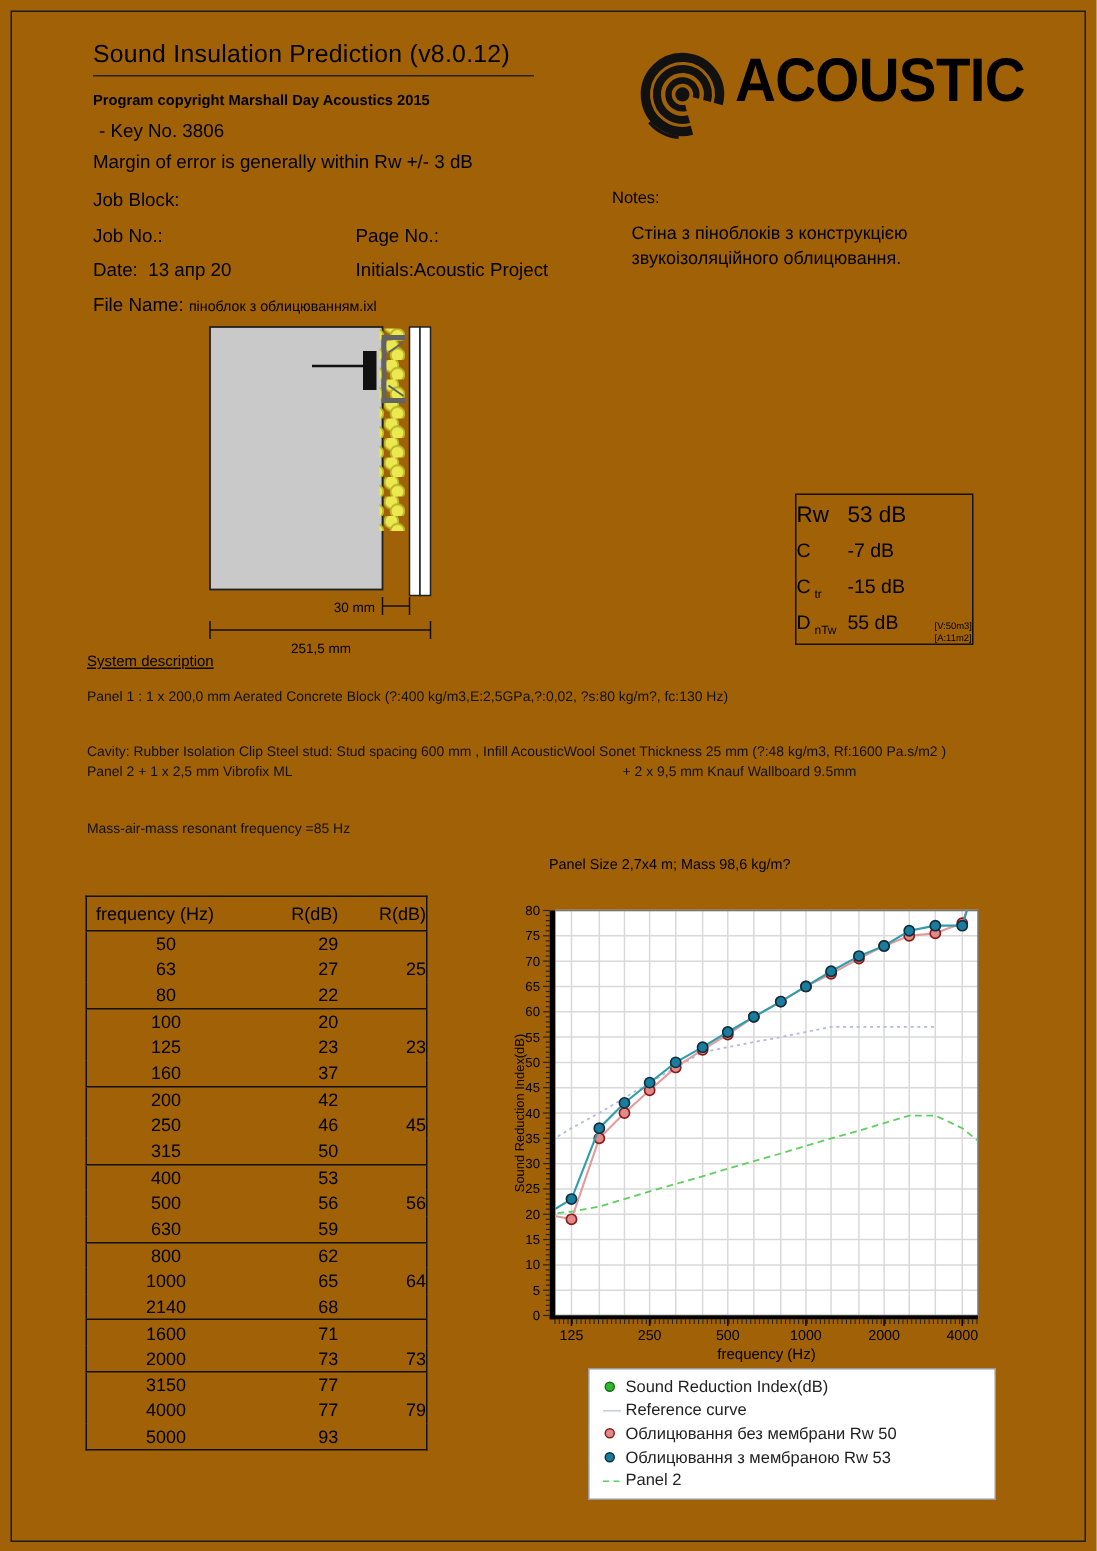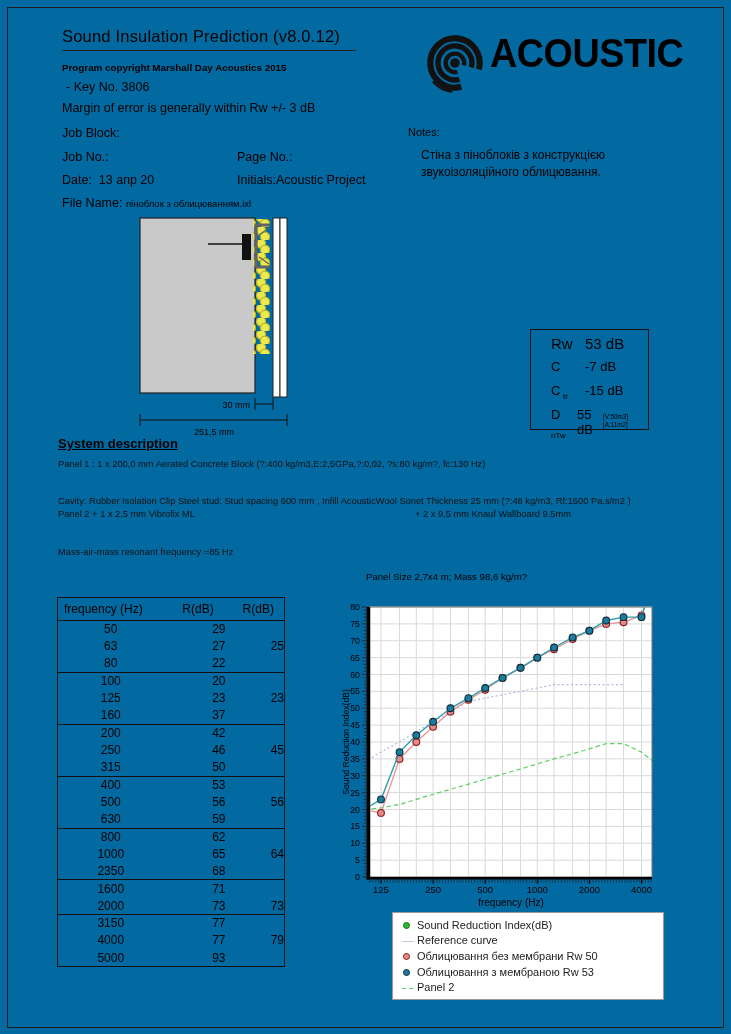--- a/index.html
+++ b/index.html
@@ -1,40 +1,40 @@
 <!DOCTYPE html>
 <html><head>
 <meta charset="utf-8">
 <style>
 *{margin:0;padding:0;box-sizing:border-box}
 body{font-family:"Liberation Sans",sans-serif;background:#fff;color:#000}
-.page{position:relative;width:731px;height:1034px;background:#0369a1;overflow:hidden}
+.page{position:relative;width:731px;height:1034px;background:#a16207;overflow:hidden}
 .abs{position:absolute}
 .frame{position:absolute;left:7px;top:7px;right:7px;bottom:6px;border:1.5px solid #1b1b1b}
 .title{left:62px;top:27px;font-size:16.5px;letter-spacing:.2px;border-bottom:1.2px solid #222;padding:0 16px 4px 0}
 .copyright{left:62px;top:62px;font-size:9.8px;font-weight:bold}
 .keyno{left:66px;top:80px;font-size:12.5px}
 .marginnote{left:62px;top:101px;font-size:12.5px}
 .logo{left:424px;top:30px;width:292px;height:78px}
 .logo-text{position:absolute;left:66px;top:0;font-size:41px;font-weight:800;letter-spacing:-.5px;transform:scaleX(.92);transform-origin:left}
 .logo-sub{position:absolute;left:69px;top:48px;font-size:14px;font-weight:600;letter-spacing:7.4px;white-space:nowrap}
 .lbl{font-size:12.5px}
 .small-val{font-size:9.5px}
 .notes-label{left:408px;top:126px;font-size:11px}
 .notes-text{left:421px;top:147px;font-size:12px;line-height:17px}
-.rwbox{left:530px;top:329px;width:119px;height:101px;border:1.5px solid #111;padding:5px 20px}
+.rwbox{left:530px;top:329px;width:119px;height:101px;border:1.5px solid #111;padding:5px 0}
 .rwrow{display:flex;align-items:baseline;height:24px;font-size:13px}
 .rwrow.first{font-size:15px}
 .rwrow .rl{width:34px}
 .rwrow sub{font-size:8px}
 .tiny-notes{margin-left:auto;font-size:6.3px;line-height:7.5px;text-align:left}
-.syshead{left:58px;top:436px;font-size:13px;font-weight:bold;text-decoration:underline}
+.syshead{left:58px;top:436px;font-size:10px;font-weight:normal;text-decoration:underline}
 .sysline{font-size:9.3px;white-space:nowrap;color:#111}
 .freq-table{left:57px;top:597px;border-collapse:collapse;width:228px;table-layout:fixed}
-.freq-table th{font-weight:normal;font-size:12px;height:23px;border-bottom:1.5px solid #111;text-align:center;padding-left:7px}
+.freq-table th{font-weight:normal;font-size:12px;height:23px;border-bottom:1.5px solid #111;text-align:right;padding-left:7px}
 .freq-table th.c0{text-align:left;padding-left:6px;width:106px}
 .freq-table th.c1{width:62px}
 .freq-table td{font-size:12px;height:17.3px;padding:0}
 .freq-table td.c0{text-align:center}
 .freq-table td.c1,.freq-table td.c2{text-align:right;padding-left:8px}
 .freq-table{border:1.5px solid #111}
 .freq-table tr.sep td{border-top:1.4px solid #111}
 .chart-title{left:366px;top:571px;width:290px;font-size:9.6px}
 .legend{left:392px;top:912px;width:272px;border:1px solid #9a9a9a;background:#fff;padding:4px 8px;font-size:11px;color:#222}
 .legend-row{display:flex;align-items:center;height:15.6px;white-space:nowrap}
@@ -204,21 +204,21 @@
           <td class="c0">800</td>
           <td class="c1">62</td>
           <td class="c2"></td>
         </tr>
         <tr>
           <td class="c0">1000</td>
           <td class="c1">65</td>
           <td class="c2">64</td>
         </tr>
         <tr>
-          <td class="c0">2350</td>
+          <td class="c0">2140</td>
           <td class="c1">68</td>
           <td class="c2"></td>
         </tr>
         <tr class="sep">
           <td class="c0">1600</td>
           <td class="c1">71</td>
           <td class="c2"></td>
         </tr>
         <tr>
           <td class="c0">2000</td>

